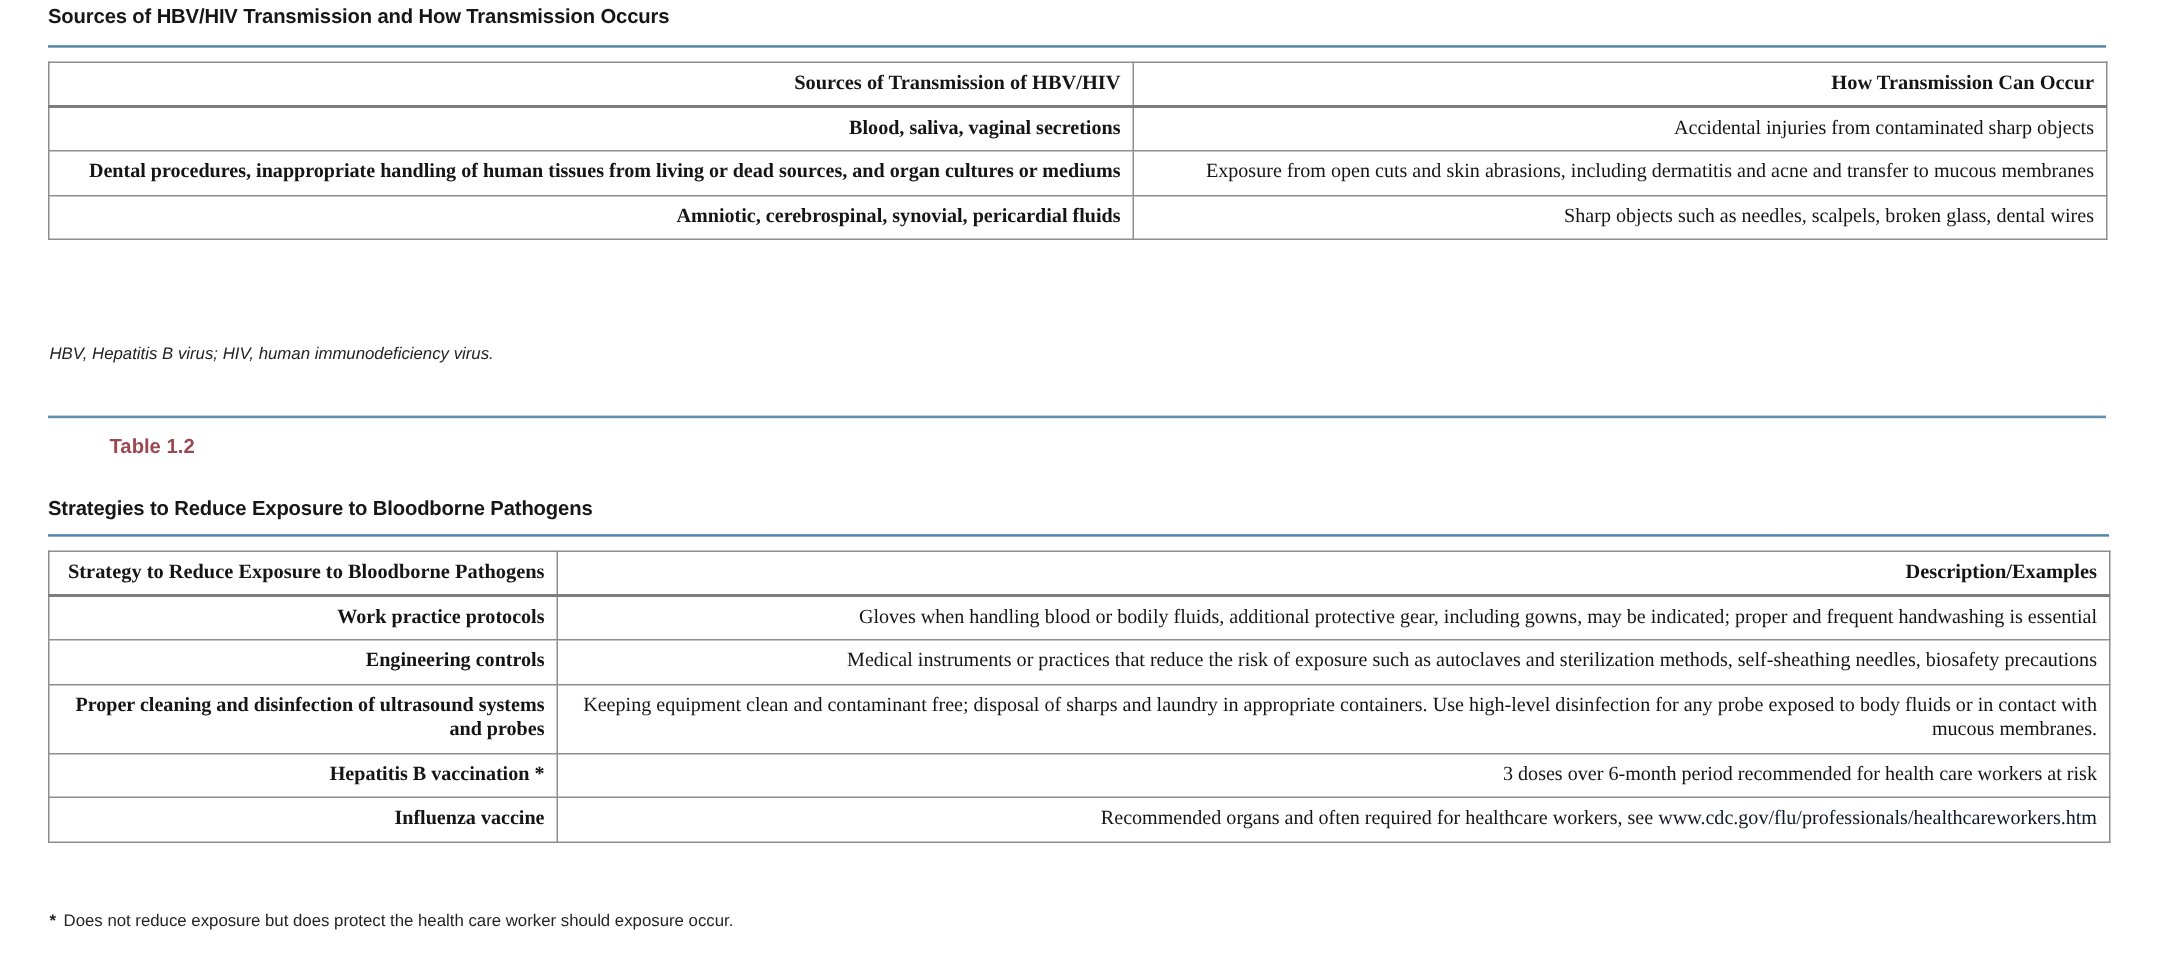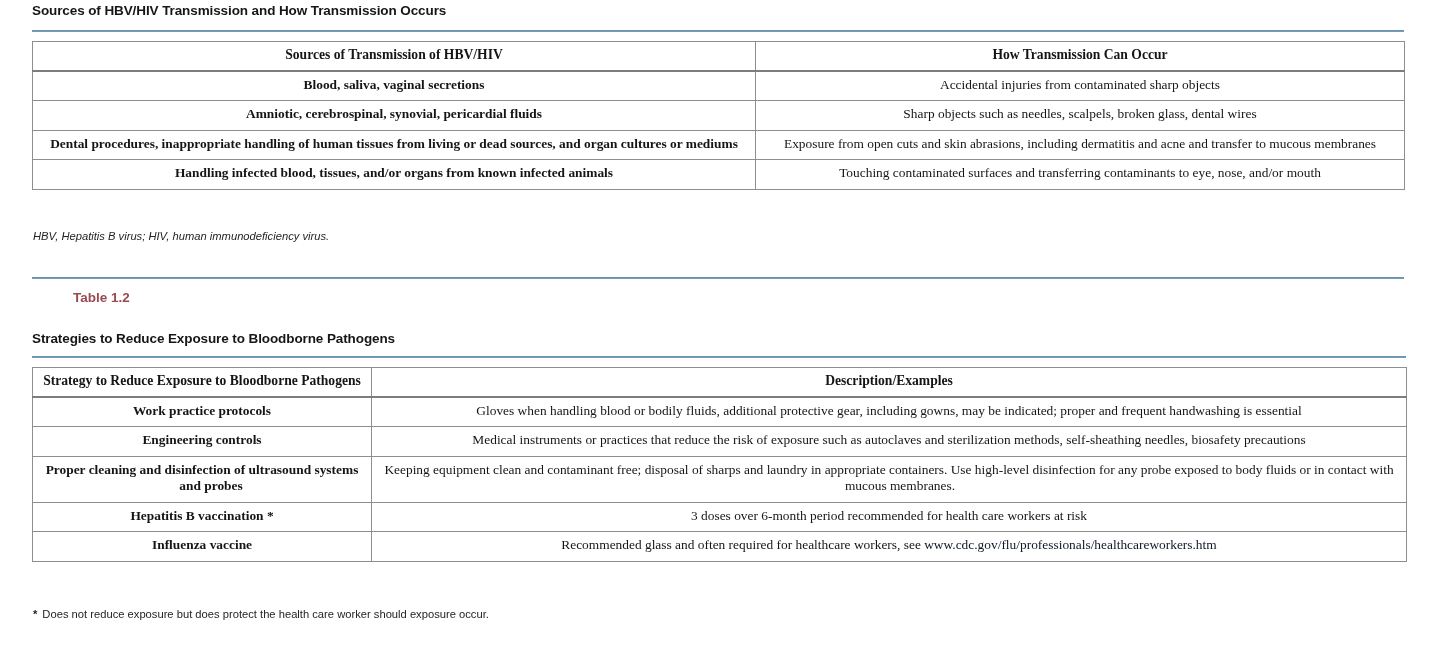--- a/index.html
+++ b/index.html
@@ -58,21 +58,21 @@
     border-collapse: collapse;
     font-family: "Liberation Serif", serif;
     table-layout: fixed;
   }
   table.doc-table td, table.doc-table th {
     border: 1px solid #8e8e8e;
     vertical-align: top;
     padding: 5px 8px 7px 8px;
     font-size: 13.4px;
     line-height: 1.23;
-    text-align: center;
+    text-align: right;
     font-weight: normal;
     color: #151515;
   }
   table.doc-table thead th {
     font-weight: bold;
     font-size: 13.6px;
     border-bottom: 2px solid #7d7d7d;
     padding-top: 5px;
     padding-bottom: 6px;
   }
@@ -145,40 +145,32 @@
       <tr>
         <td class="lead">
             <span class="hang">Blood, saliva, vaginal secretions</span>
           </td>
         <td>
             <span class="hang">Accidental injuries from contaminated sharp objects</span>
           </td>
       </tr>
       <tr>
         <td class="lead">
+            <span class="hang">Dental procedures, inappropriate handling of human tissues from living or dead sources, and organ cultures or mediums</span>
+          </td>
+        <td>
+            <span class="hang">Exposure from open cuts and skin abrasions, including dermatitis and acne and transfer to mucous membranes</span>
+          </td>
+      </tr>
+      <tr>
+        <td class="lead">
             <span class="hang">Amniotic, cerebrospinal, synovial, pericardial fluids</span>
           </td>
         <td>
             <span class="hang">Sharp objects such as needles, scalpels, broken glass, dental wires</span>
-          </td>
-      </tr>
-      <tr>
-        <td class="lead">
-            <span class="hang">Dental procedures, inappropriate handling of human tissues from living or dead sources, and organ cultures or mediums</span>
-          </td>
-        <td>
-            <span class="hang">Exposure from open cuts and skin abrasions, including dermatitis and acne and transfer to mucous membranes</span>
-          </td>
-      </tr>
-      <tr>
-        <td class="lead">
-            <span class="hang">Handling infected blood, tissues, and/or organs from known infected animals</span>
-          </td>
-        <td>
-            <span class="hang">Touching contaminated surfaces and transferring contaminants to eye, nose, and/or mouth</span>
           </td>
       </tr>
     </tbody>
   </table>
 
   <div class="footnote" style="left:33px; top:230px;">HBV, Hepatitis B virus; HIV, human immunodeficiency virus.</div>
 
   <div class="rule-blue" style="left:32px; top:277px; width:1372px;"></div>
 
   <div class="table-label" style="left:33px; top:290px;">Table 1.2</div>
@@ -229,21 +221,21 @@
           </td>
         <td>
             <span class="hang">3 doses over 6-month period recommended for health care workers at risk</span>
           </td>
       </tr>
       <tr>
         <td class="lead">
             <span class="hang-sm">Influenza vaccine</span>
           </td>
         <td>
-          <span class="hang"><span>Recommended glass and often required for healthcare workers, see </span><span class="urllink">www.cdc.gov/flu/professionals/healthcareworkers.htm</span></span>
+          <span class="hang"><span>Recommended organs and often required for healthcare workers, see </span><span class="urllink">www.cdc.gov/flu/professionals/healthcareworkers.htm</span></span>
         </td>
       </tr>
     </tbody>
   </table>
 
   <div class="footnote plain" style="left:33px; top:608px;">
     <span class="star">*</span><span>Does not reduce exposure but does protect the health care worker should exposure occur.</span>
   </div>
 
 </div>

